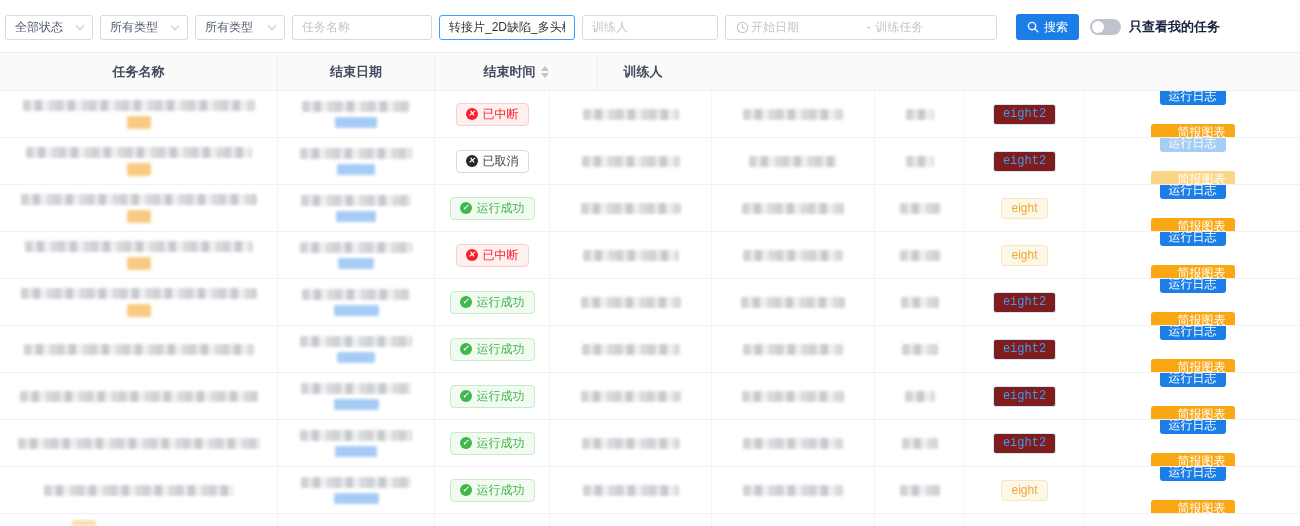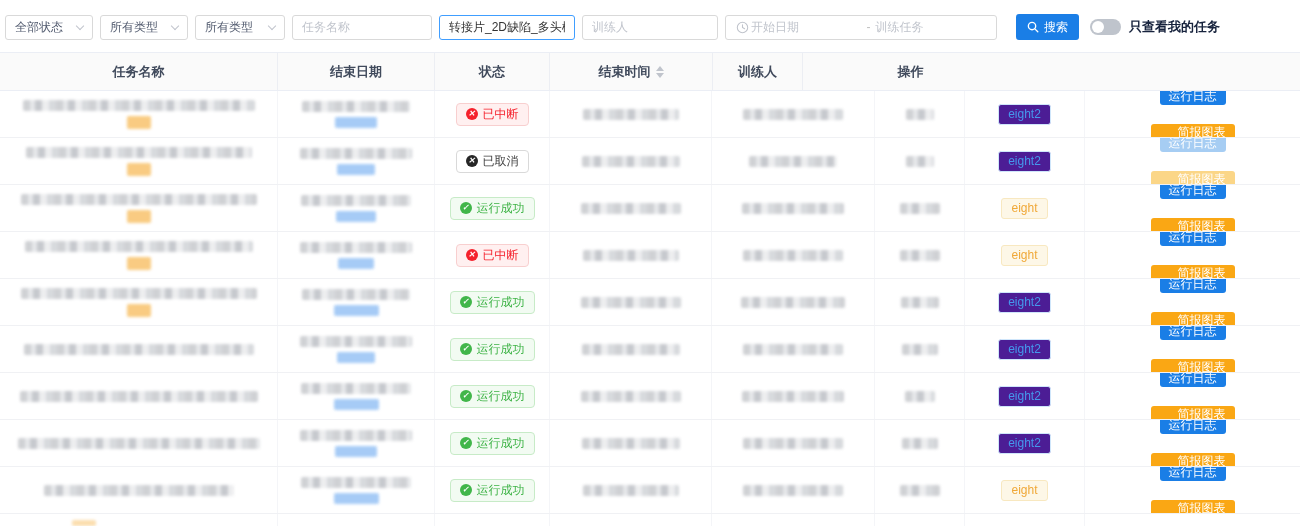--- a/index.html
+++ b/index.html
@@ -60,21 +60,21 @@
   .badge.error   { background:#fff0f0; border-color:#f8cfcf; color:#f5222d; }
   .badge.error .dot   { background:#f5222d; }
   .badge.cancel  { background:#ffffff; border-color:#d9d9d9; color:#404040; }
   .badge.cancel .dot  { background:#262626; }
   .badge.success { background:#f2fbf2; border-color:#c7ebc7; color:#3eb346; }
   .badge.success .dot { background:#41b64a; }
 
   
   .host { display:inline-flex; align-items:center; height:21px; padding:0 9px; border-radius:3px;
     border:1px solid; font-size:12px; }
-  .host.blue   { background:#4c1d95; border-color:#cfe6fb; color:#4598ed; }
+  .host.blue   { background:#7f1d1d; border-color:#cfe6fb; color:#4598ed;font-family:Liberation Mono, monospace; }
   .host.yellow { background:#fdf7e7; border-color:#f8e8c0; color:#f0a838; }
 
   
   .td.actions { flex-direction:column; gap:19px; }
   .abtn { height:24px; padding:0 9px; border:none; border-radius:3px; color:#fff; font-size:12px;
     cursor:pointer; font-family:"Liberation Sans", sans-serif; }
   .abtn.log { background:#1a7ee6; }
   .abtn.rep { background:#faa714;padding-left:27px; }
   .abtn.log.dis { background:#a6cdf3; cursor:not-allowed; }
   .abtn.rep.dis { background:#fbd687; cursor:not-allowed; }
@@ -130,35 +130,29 @@
 </div>
 
 <div class="table">
   <div class="thead">
     <div class="th c0">
         <span>任务名称</span>
       </div>
     <div class="th c1">
         <span>结束日期</span>
       </div>
-    <div class="th c2">
-        <span>状态</span>
-      </div>
     <div class="th c4">
       <span>结束时间</span>
       <span class="sorter">
           <i class="caret up"></i>
           <i class="caret down"></i>
         </span>
     </div>
     <div class="th c5">
         <span>训练人</span>
-      </div>
-    <div class="th c7">
-        <span>操作</span>
       </div>
   </div>
   <div id="tbody">
   <div class="row">
     <div class="td c0">
       <span class="bar name-bar" style="width: 232px;"></span>
       <span class="tag-bar"></span>
     </div>
     <div class="td c1">
       <span class="bar cfg-bar" style="width: 108px;"></span>

